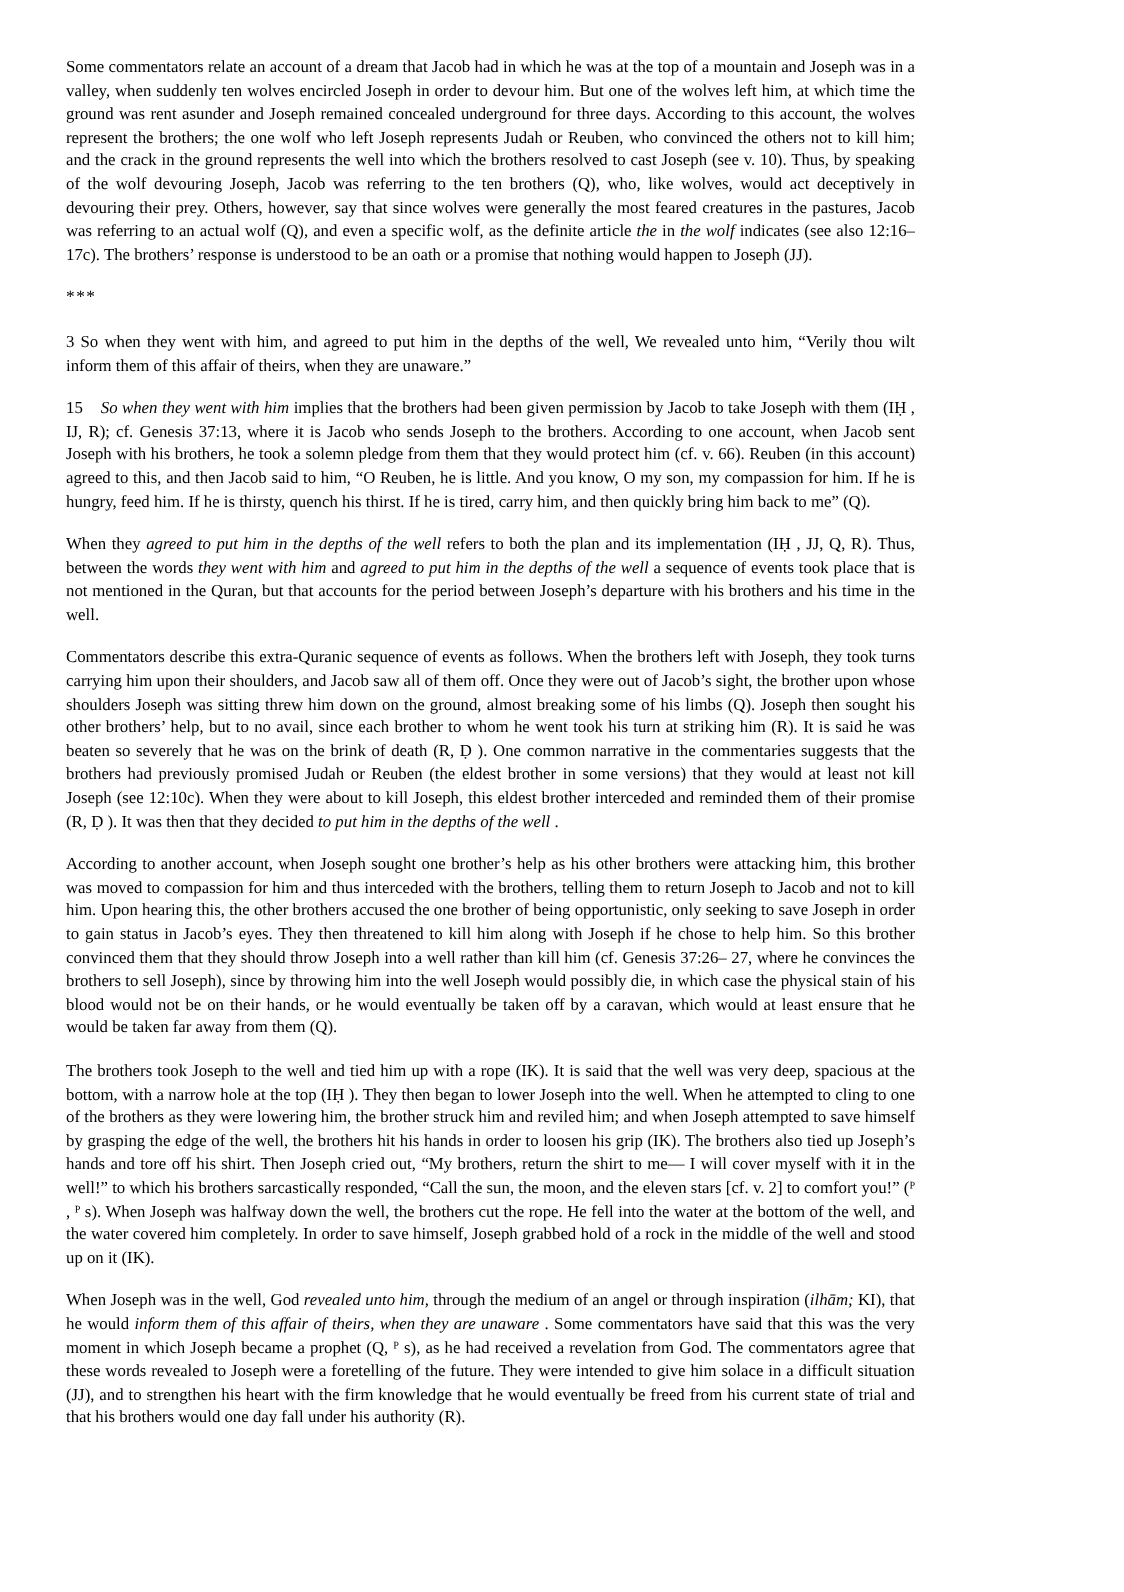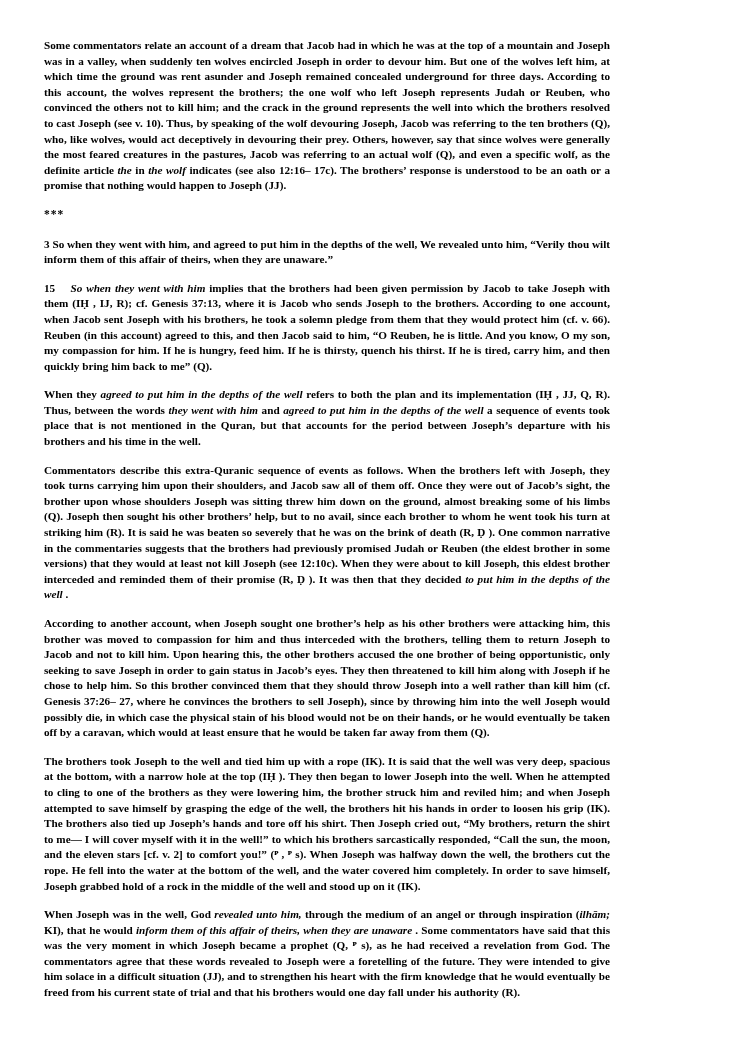--- a/index.html
+++ b/index.html
@@ -12,21 +12,20 @@
     height: 1061px;
     font-family: "Liberation Serif", "DejaVu Serif", serif;
     color: #000000;
   }
   .page {
     box-sizing: border-box;
     width: 654px;
     height: 1061px;
     padding: 38px 44px 30px 44px;
     position: relative;
-    font-weight: bold;
   }
   .para {
     font-size: 11.2px;
     line-height: 15.6px;
     text-align: justify;
     margin: 0 0 13px 0;
     hyphens: none;
   }
   .divider {
     font-size: 11.5px;

